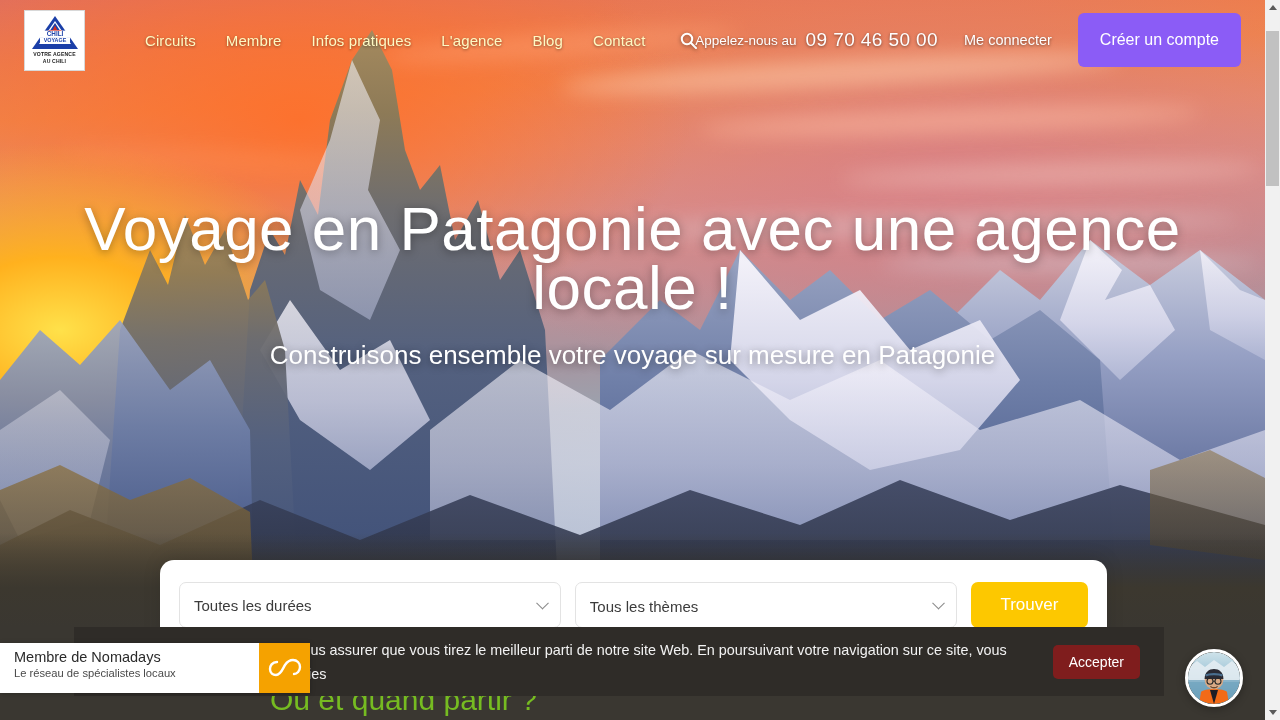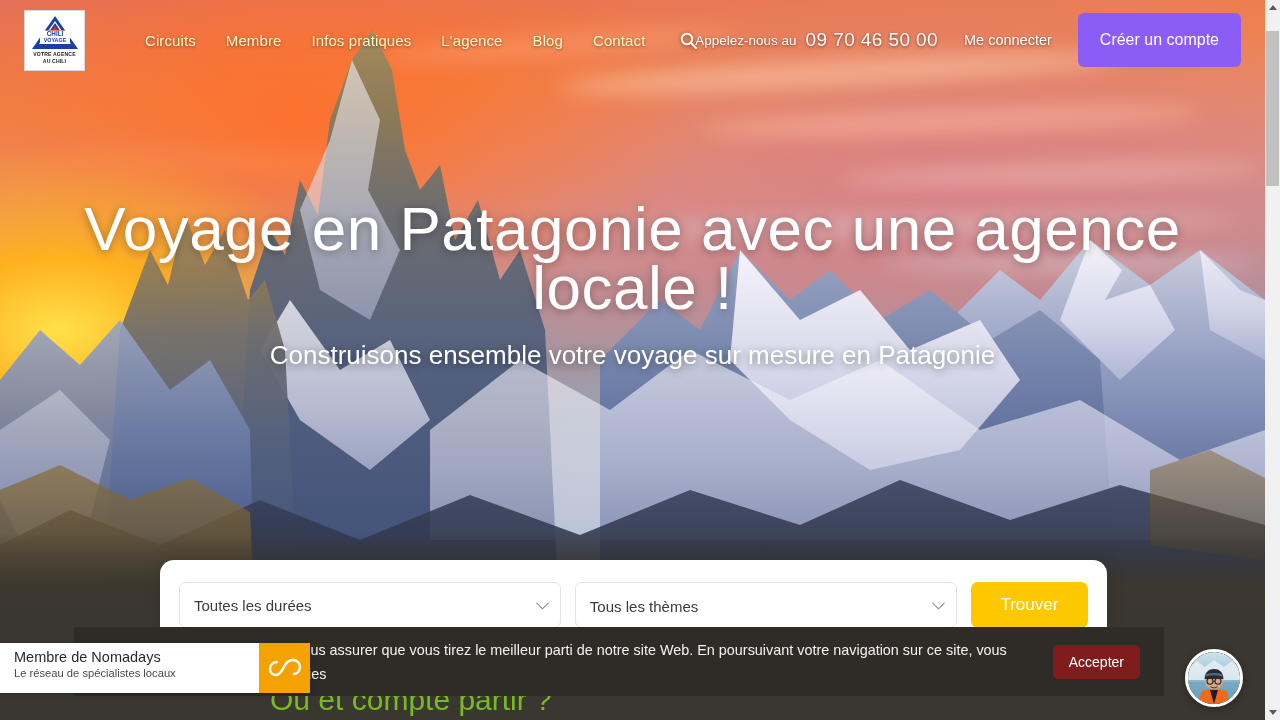--- a/index.html
+++ b/index.html
@@ -360,21 +360,21 @@
       <span class="chev"></span>
     </div>
     <div class="select-wrap w2">
       <span class="select-text">Tous les thèmes</span>
       <span class="chev"></span>
     </div>
     <button id="find-btn">Trouver</button>
   </div>
 
   <div id="below-fold">
-    <div id="below-heading">Où et compte partir ?</div>
+    <div id="below-heading">Où et quand partir ?</div>
   </div>
 
   <div id="cookie-banner">
     <div id="cookie-text">Nous utilisons des cookies pour nous assurer que vous tirez le meilleur parti de notre site Web. En poursuivant votre navigation sur ce site, vous acceptez notre utilisation des cookies</div>
     <button id="accept-btn">Accepter</button>
   </div>
 
   <div id="nomadays-badge">
     <div class="txt">
       <div class="t1">Membre de Nomadays</div>

